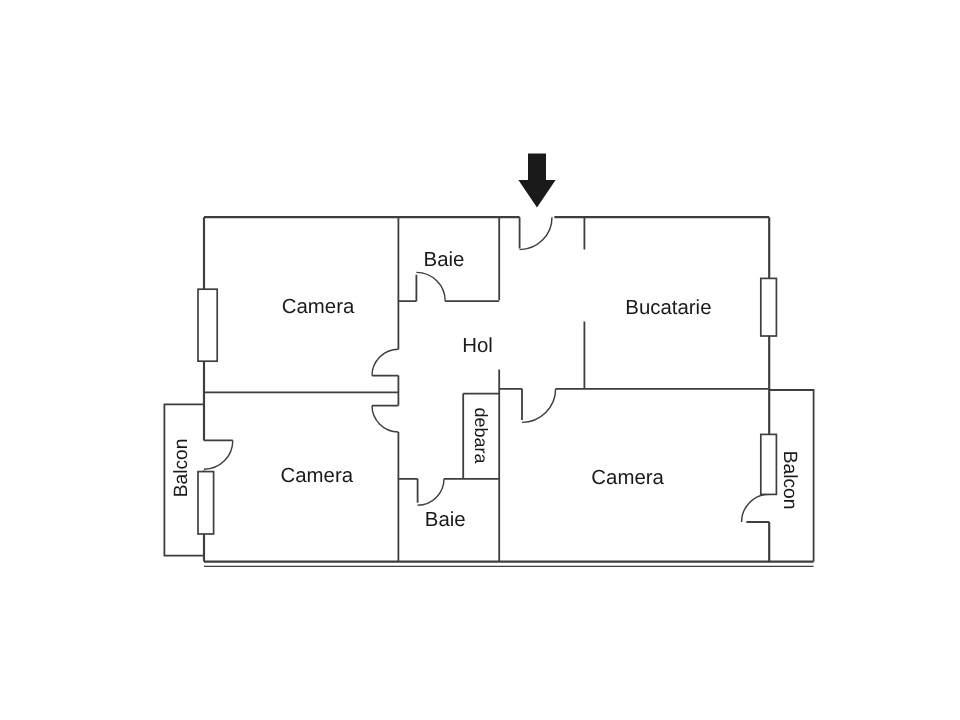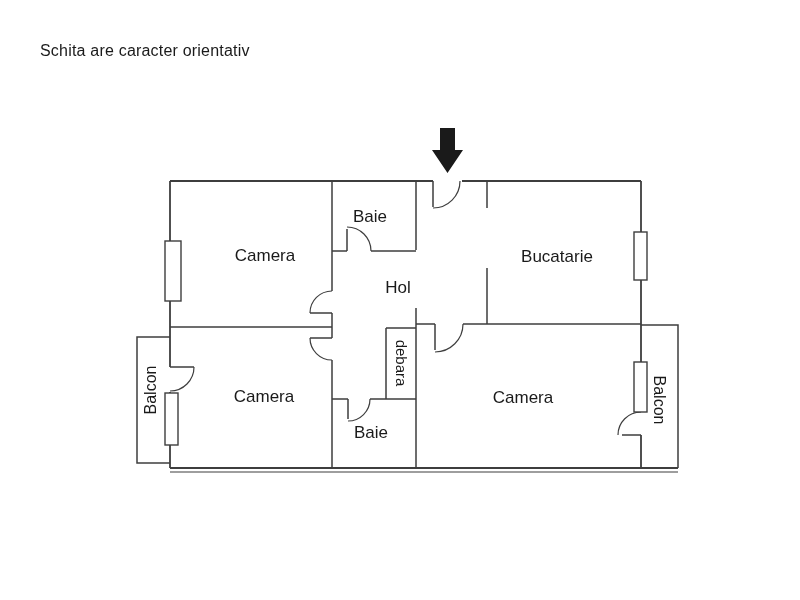--- a/index.html
+++ b/index.html
@@ -30,21 +30,20 @@
   }
   .room-label { font-size: 17px; }
   .small-label { font-size: 15px; }
   .balcony-label { font-size: 16px; }
 </style>
 </head>
 <body>
 
 <div id="canvas">
 
-  <div class="disclaimer">Schita are caracter orientativ</div>
 
   <svg width="800" height="600" viewBox="0 0 800 600" xmlns="http://www.w3.org/2000/svg">
 
     <g stroke="#3e3e3e" stroke-width="1.8" fill="none">
       <path d="M170 181 H433 M462 181 H641
                M170 181 V367 M170 392 V468
                M641 181 V412 M641 435 V468
                M170 468 H678"></path>
       <path d="M170 472 H678" stroke-width="1.2"></path>
     </g>

